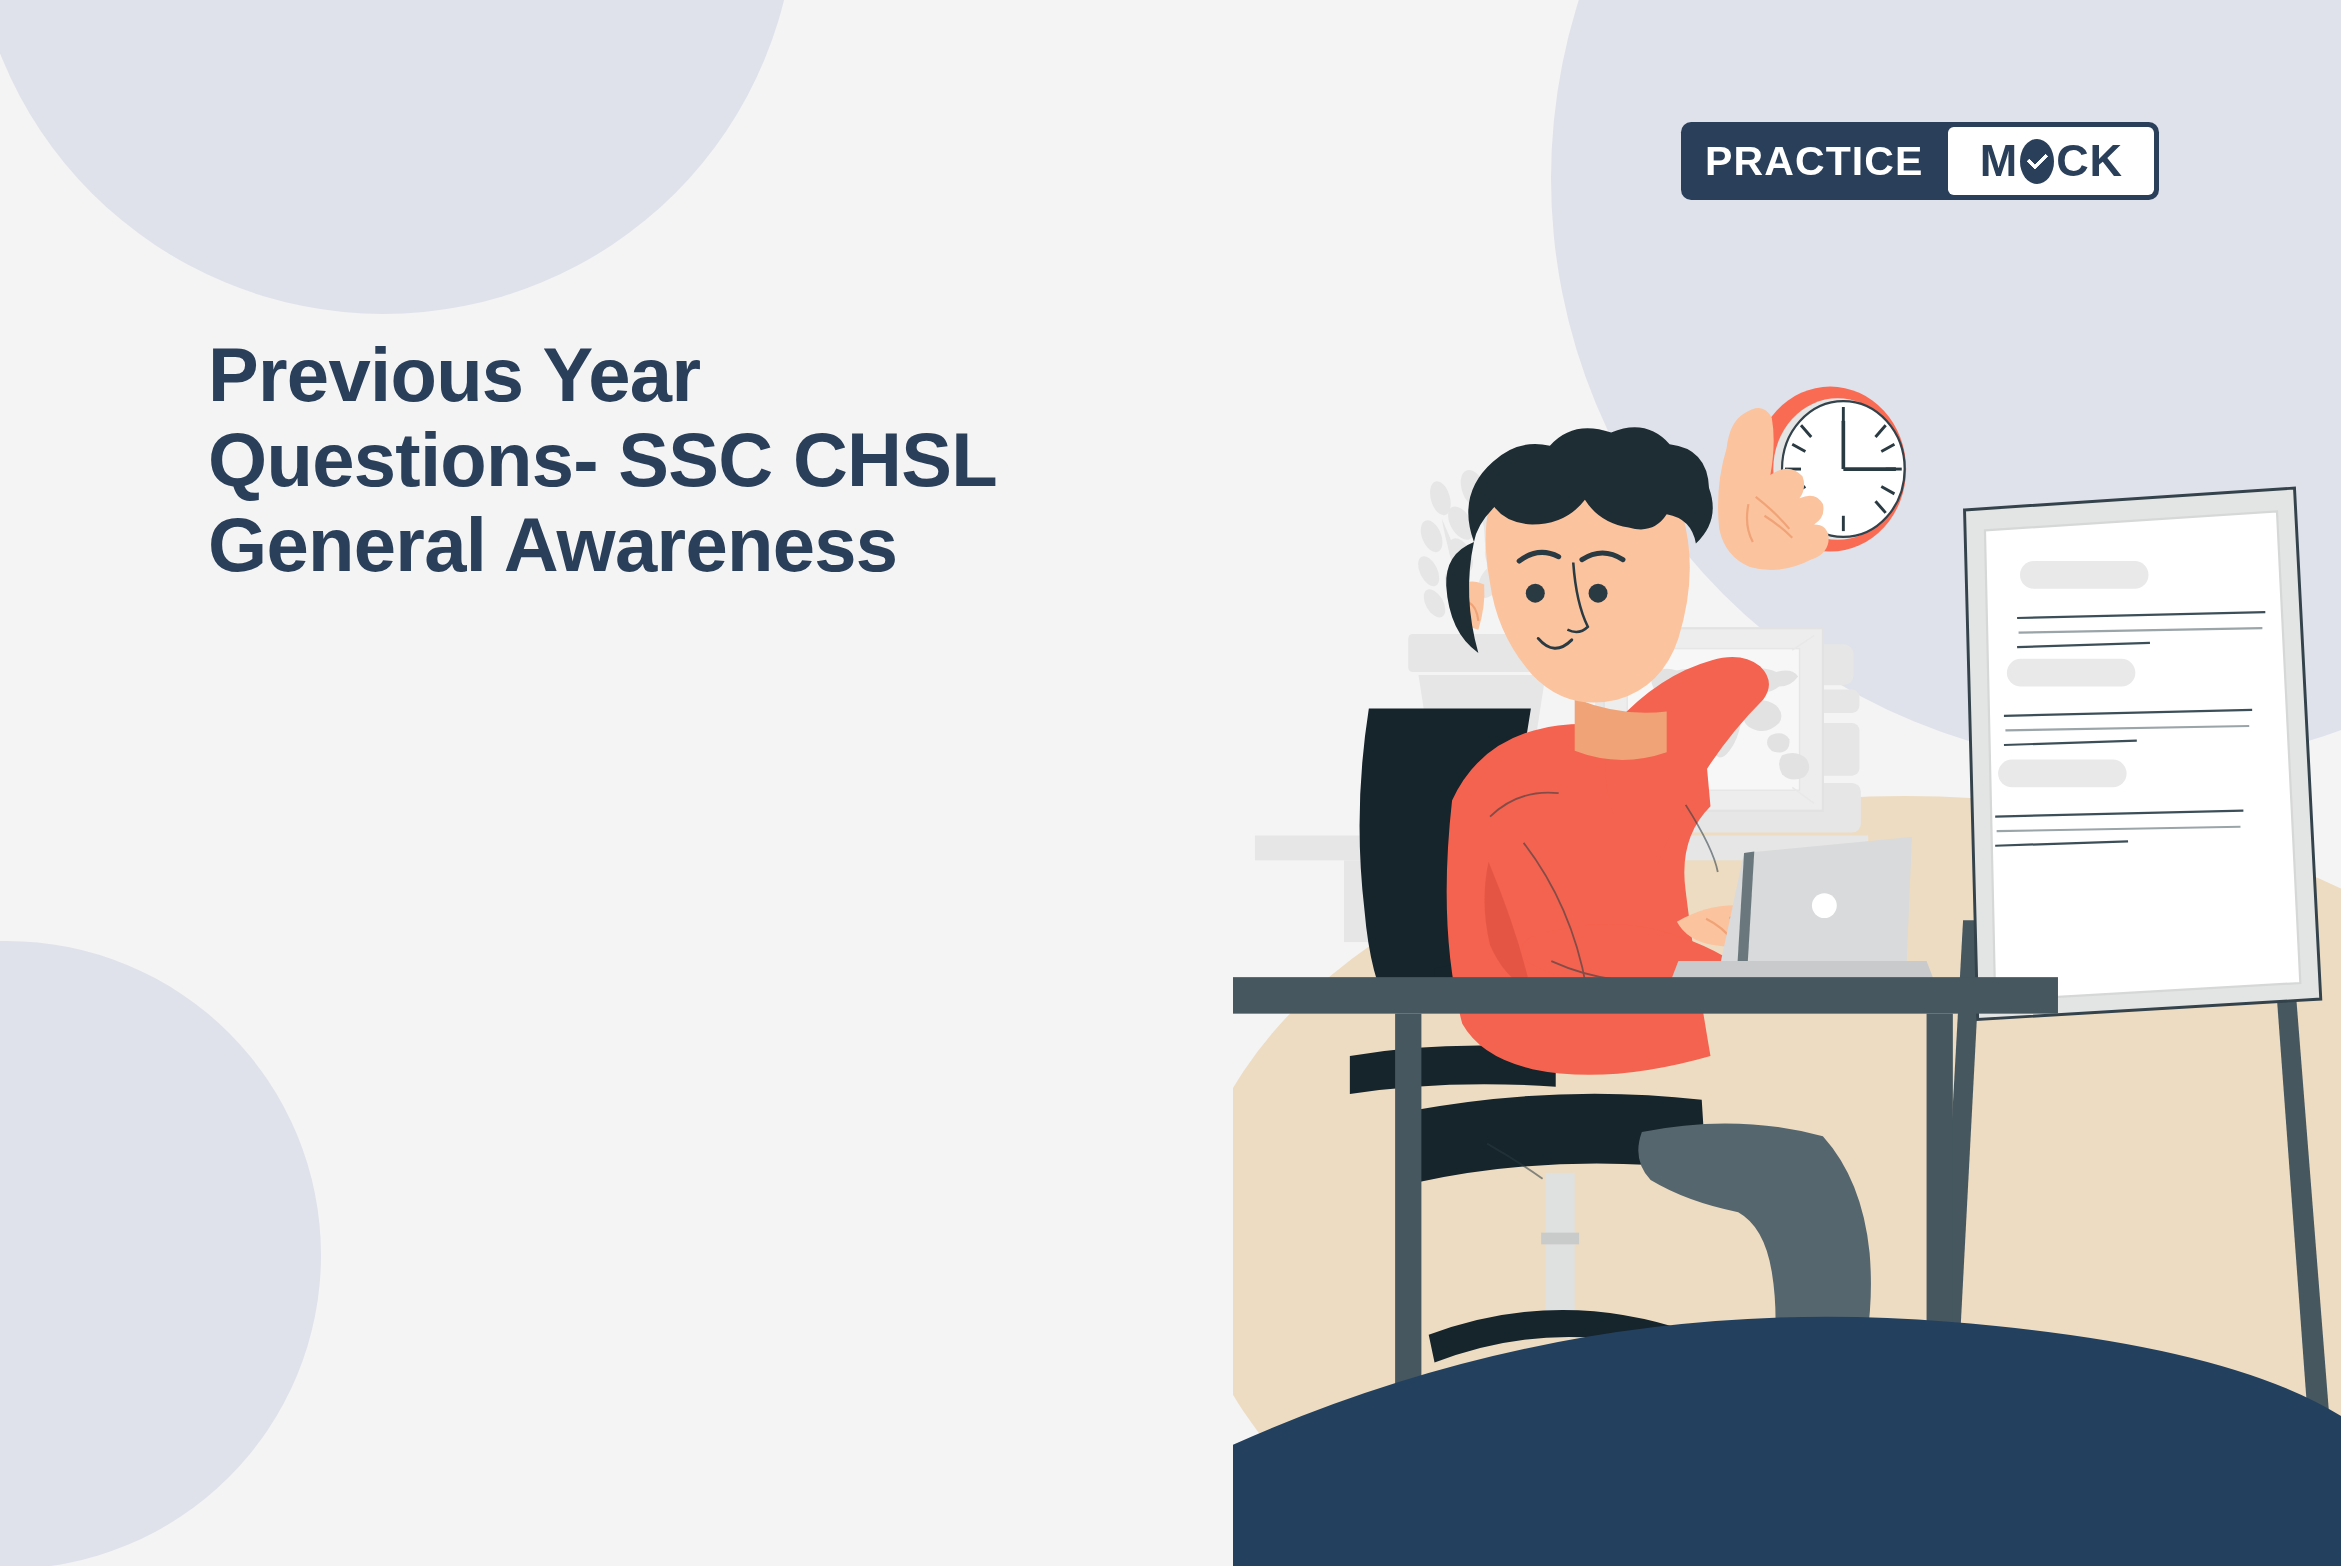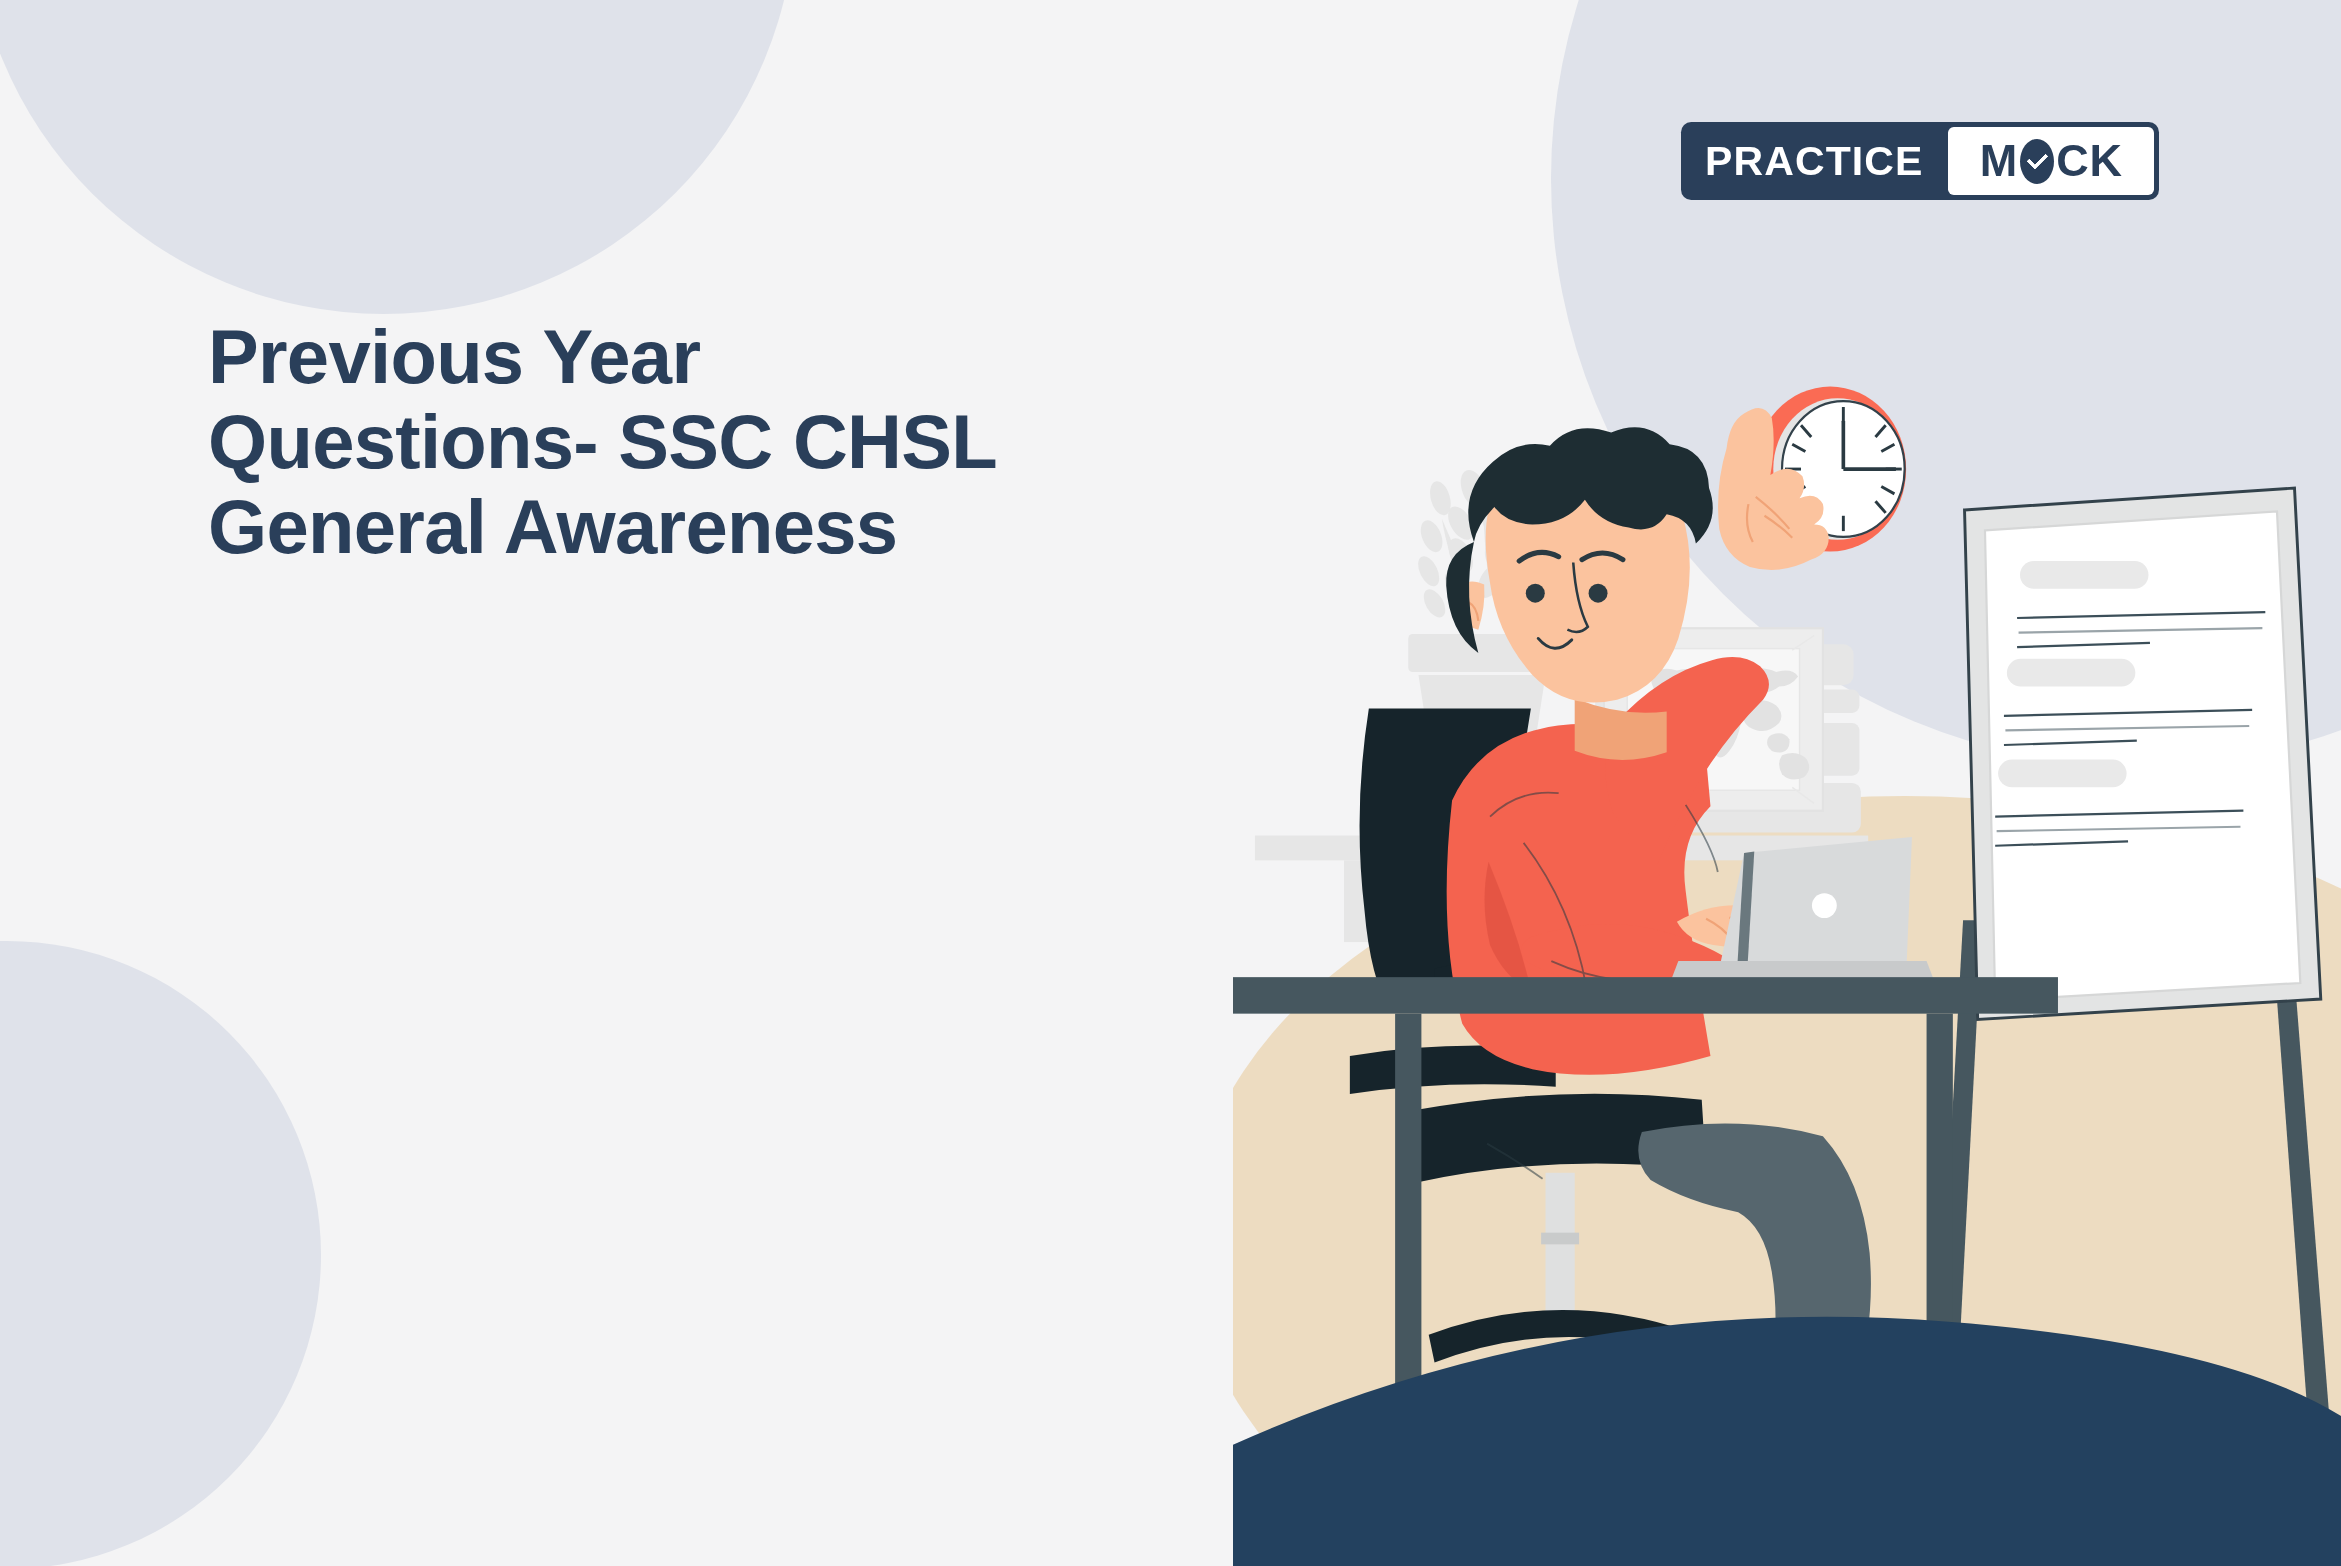--- a/index.html
+++ b/index.html
@@ -17,21 +17,21 @@
   }
 
   
   .blob{position:absolute;border-radius:50%;background:#dfe2ea;}
   #blob-topleft{left:-29px;top:-511px;width:825px;height:825px;}
   #blob-bottomleft{left:-307px;top:941px;width:628px;height:628px;}
   #blob-topright{left:1551px;top:-409px;width:1175px;height:1175px;}
 
   
   #title-block{
-    position:absolute;left:208px;top:314px;
+    position:absolute;left:208px;top:332px;
     width:1168px;
   }
   .title-line{
     color:#2a3f5a;
     font-size:76px;
     line-height:85px;
     font-weight:bold;
     letter-spacing:-0.7px;
     white-space:nowrap;
   }

